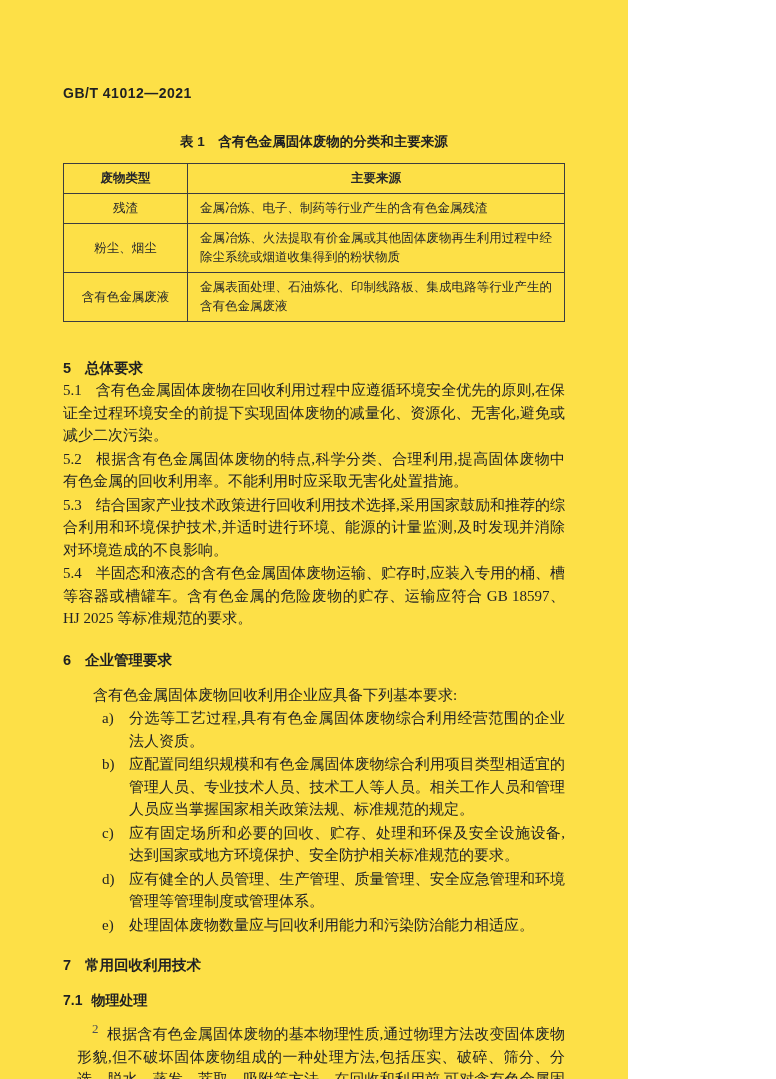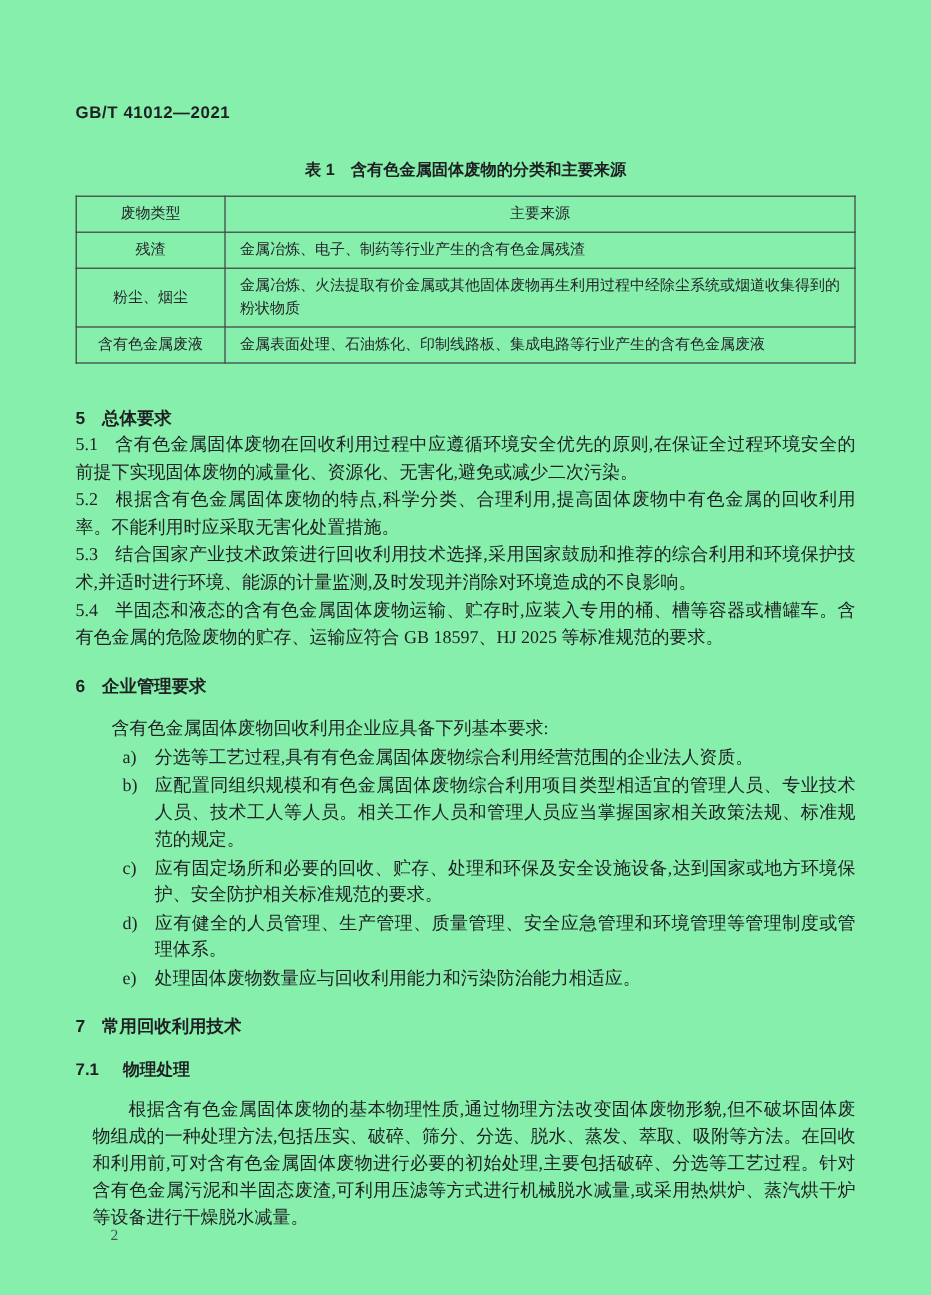--- a/index.html
+++ b/index.html
@@ -1,18 +1,18 @@
 <!DOCTYPE html>
 <html lang="zh"><head>
 <meta charset="utf-8">
 <style>
   html,body{margin:0;padding:0;background:#ffffff;}
   .page{
-    width:776px;height:1079px;
-    background:#86efac;
+    width:628px;height:1079px;
+    background:#fde047;
     position:relative;
     box-sizing:border-box;
     padding:85px 63px 0 63px;
     font-family:"Liberation Serif","DejaVu Serif",serif;
     color:#222326;
     -webkit-font-smoothing:antialiased;
   }
   .doc-header{
     font-family:"Liberation Sans","DejaVu Sans",sans-serif;
     font-weight:bold;font-size:14px;line-height:16px;
@@ -29,39 +29,39 @@
     font-size:12.5px;color:#26272b;
   }
   table.waste-table col.c-type{width:124px;}
   table.waste-table th,
   table.waste-table td{
     border:1px solid #3c3d40;
     line-height:19px;
     vertical-align:middle;
   }
   table.waste-table th{
-    font-weight:normal;text-align:center;padding:5px 4px;
+    font-weight:bold;text-align:center;padding:5px 4px;
     font-size:12.5px;
   }
   table.waste-table td.t-type{text-align:center;padding:5px 6px;}
   table.waste-table td.t-src{text-align:left;padding:5px 12px;text-align:justify;}
   table.waste-table{border:1.5px solid #3c3d40;}
 
   .sec-heading{
     font-family:"Liberation Sans","DejaVu Sans",sans-serif;
     font-weight:bold;font-size:14.5px;line-height:20px;color:#1f2023;
     display:flex;
   }
   .sec-heading .sec-num{margin-right:14px;}
   .sub-heading{
     font-family:"Liberation Sans","DejaVu Sans",sans-serif;
     font-weight:bold;font-size:14px;line-height:19px;color:#1f2023;
     display:flex;
   }
-  .sub-heading .sec-num{margin-right:20px;}
+  .sub-heading .sec-num{margin-right:9px;}
 
   p.clause{
     margin:1px 0 0 0;font-size:15px;line-height:22.5px;
     text-align:justify;
   }
   p.clause .clause-num{margin-right:14px;}
 
   p.intro{
     margin:14px 0 0 0;font-size:15px;line-height:22.5px;
     text-indent:2em;text-align:justify;

